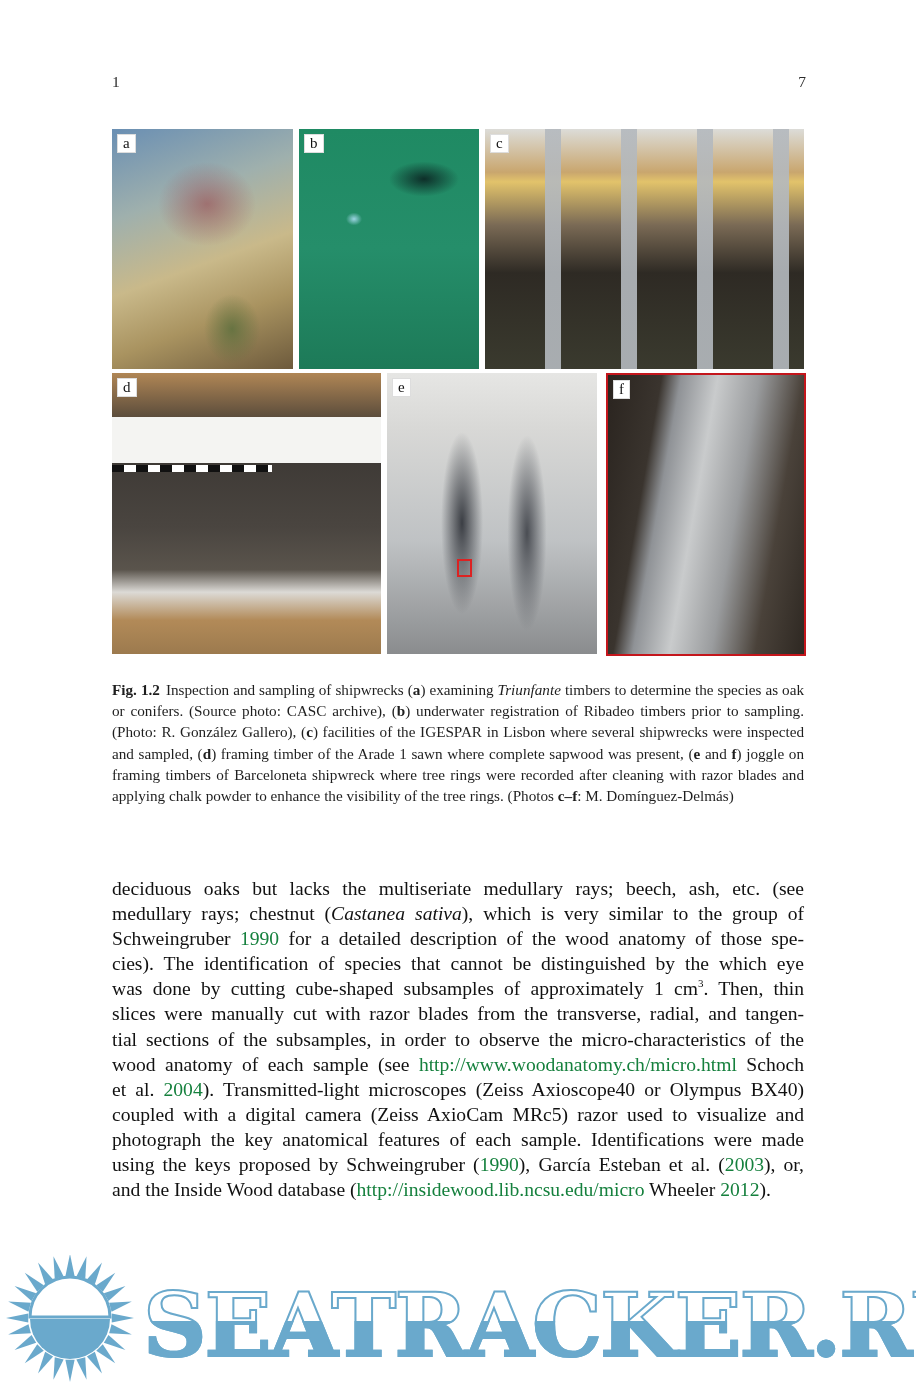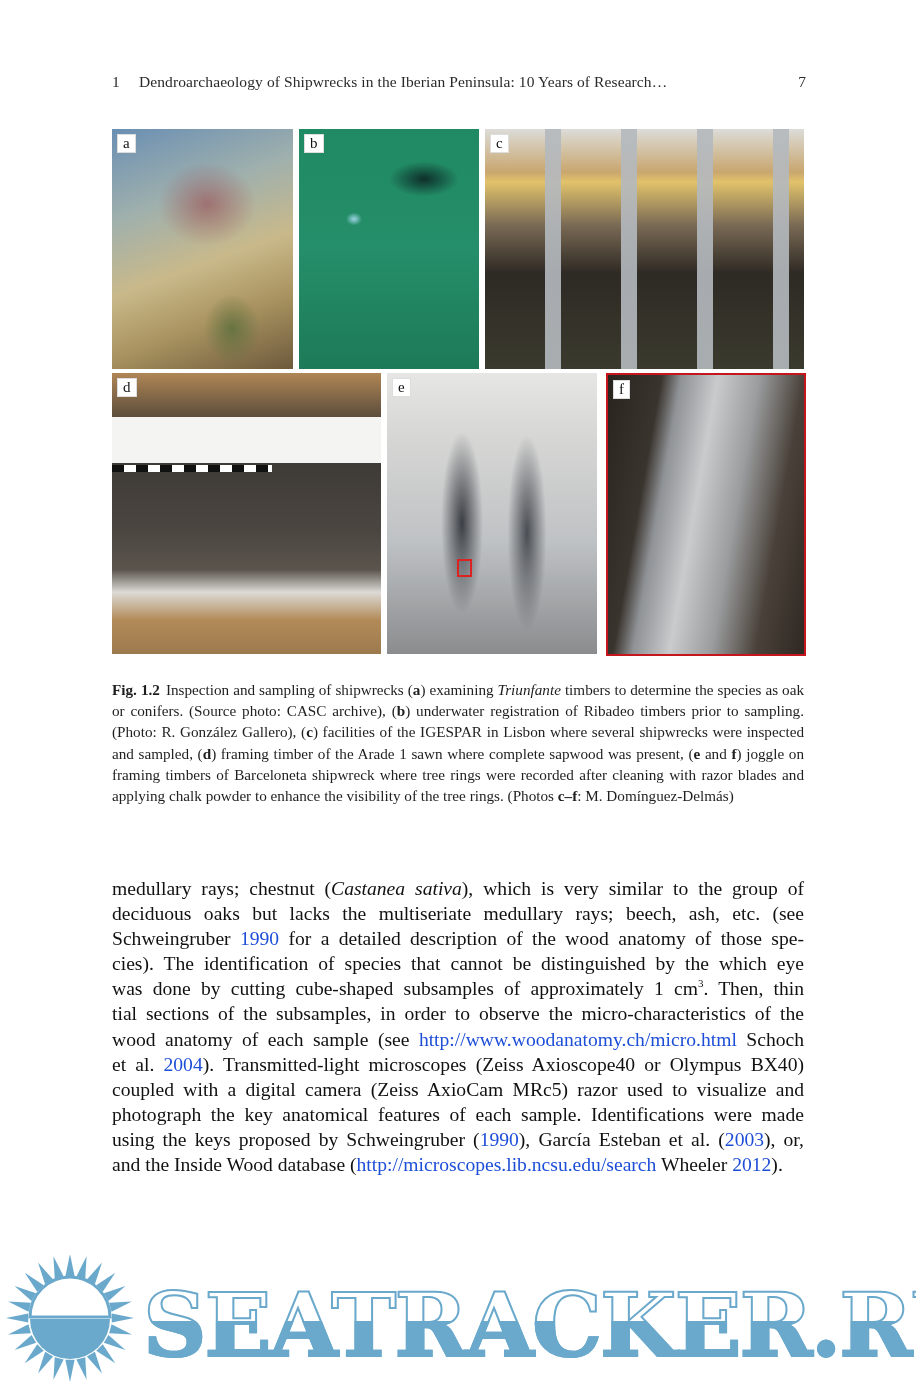--- a/index.html
+++ b/index.html
@@ -42,35 +42,34 @@
       background:
         linear-gradient(100deg, #2a241f 0%, #3a342e 22%, #8f9296 30%, #c9cbcc 45%, #9a9c9e 62%, #4a423a 80%, #2e2822 100%); }
 
     .caption { position: absolute; top: 679px; left: 112px; width: 692px; font-size: 15.2px; line-height: 21.2px; color: #1e1e1e; text-align: justify; }
     .caption .figlabel { font-weight: bold; margin-right: 6px; }
     .caption b { font-weight: bold; }
 
     .body-text { position: absolute; top: 876px; left: 112px; width: 692px; font-size: 19.6px; line-height: 25.1px; color: #111; text-align: justify; }
     .body-text .line { display: block; text-align: justify; text-align-last: justify; white-space: nowrap; }
     .body-text .line.last { text-align-last: left; }
-    .lnk { color: #1d4ed8; }
+    .lnk { color: #15803d; }
     sup { font-size: 11px; line-height: 0; vertical-align: super; }
 
     .watermark { position: absolute; left: 0; top: 1255px; width: 916px; height: 133px; }
     .wm-text { position: absolute; left: 143px; top: 24px; font-family: "DejaVu Serif", serif; font-weight: bold; font-size: 88px; line-height: 92px; letter-spacing: -2px;
       background: linear-gradient(180deg, #ffffff 0%, #ffffff 46%, #6aa9cc 46%, #6aa9cc 100%);
       -webkit-background-clip: text; background-clip: text; color: transparent;
       -webkit-text-stroke: 2px #6aa9cc; }
   </style>
 </head>
 <body>
 
 <div class="running-head">
   <span class="chap">1</span>
-  <span class="title">Dendroarchaeology of Shipwrecks in the Iberian Peninsula: 10 Years of Research…</span>
   <span class="pno">7</span>
 </div>
 
 <div>
   <div id="pa" class="panel">
     <span class="label">a</span>
   </div>
   <div id="pb" class="panel">
     <span class="label">b</span>
   </div>
@@ -88,32 +87,33 @@
   <div id="pf" class="panel">
     <span class="label">f</span>
   </div>
 </div>
 
 <div class="caption">
   <span class="figlabel">Fig. 1.2</span><span id="caption-body">Inspection and sampling of shipwrecks (<b>a</b>) examining <i>Triunfante</i> timbers to determine the species as oak or conifers. (Source photo: CASC archive), (<b>b</b>) underwater registration of Ribadeo timbers prior to sampling. (Photo: R. González Gallero), (<b>c</b>) facilities of the IGESPAR in Lisbon where several shipwrecks were inspected and sampled, (<b>d</b>) framing timber of the Arade 1 sawn where complete sapwood was present, (<b>e</b> and <b>f</b>) joggle on framing timbers of Barceloneta shipwreck where tree rings were recorded after cleaning with razor blades and applying chalk powder to enhance the visibility of the tree rings. (Photos <b>c–f</b>: M. Domínguez-Delmás)</span>
 </div>
 
 <div class="body-text" id="body-text">
+    <span class="line">deciduous oaks but lacks the multiseriate medullary rays; beech, ash, etc. (see</span>
     <span class="line">medullary rays; chestnut (<i>Castanea sativa</i>), which is very similar to the group of</span>
-    <span class="line">deciduous oaks but lacks the multiseriate medullary rays; beech, ash, etc. (see</span>
     <span class="line">Schweingruber <span class="lnk">1990</span> for a detailed description of the wood anatomy of those spe-</span>
     <span class="line">cies). The identification of species that cannot be distinguished by the which eye</span>
     <span class="line">was done by cutting cube-shaped subsamples of approximately 1 cm<sup>3</sup>. Then, thin</span>
+    <span class="line">slices were manually cut with razor blades from the transverse, radial, and tangen-</span>
     <span class="line">tial sections of the subsamples, in order to observe the micro-characteristics of the</span>
     <span class="line">wood anatomy of each sample (see <span class="lnk">http://www.woodanatomy.ch/micro.html</span> Schoch</span>
     <span class="line">et al. <span class="lnk">2004</span>). Transmitted-light microscopes (Zeiss Axioscope40 or Olympus BX40)</span>
     <span class="line">coupled with a digital camera (Zeiss AxioCam MRc5) razor used to visualize and</span>
     <span class="line">photograph the key anatomical features of each sample. Identifications were made</span>
     <span class="line">using the keys proposed by Schweingruber (<span class="lnk">1990</span>), García Esteban et al. (<span class="lnk">2003</span>), or,</span>
-    <span class="line last">and the Inside Wood database (<span class="lnk">http://microscopes.lib.ncsu.edu/search</span> Wheeler <span class="lnk">2012</span>).</span>
+    <span class="line last">and the Inside Wood database (<span class="lnk">http://insidewood.lib.ncsu.edu/micro</span> Wheeler <span class="lnk">2012</span>).</span>
   </div>
 
 <div class="watermark">
   <svg width="140" height="133" viewBox="0 0 140 133" style="position:absolute;left:0;top:0;">
     <g fill="#6aa9cc" id="rays">
         <polygon points="111.74615611418128,58.38931136483866 134,63 111.74615611418128,67.61068863516134"></polygon>
         <polygon points="111.51702436880049,69.35111703249332 131.81925288250036,79.56441888656133 109.13035630916548,78.25828349185299"></polygon>
         <polygon points="108.45857602281271,79.88010457010071 125.42562584220408,95 103.84788738765138,87.86605154408055"></polygon>
         <polygon points="102.77923927667216,89.2587408769475 115.25483399593904,108.25483399593904 96.2587408769475,95.77923927667216"></polygon>
         <polygon points="94.86605154408056,96.84788738765137 102,118.42562584220407 86.88010457010071,101.45857602281271"></polygon>

